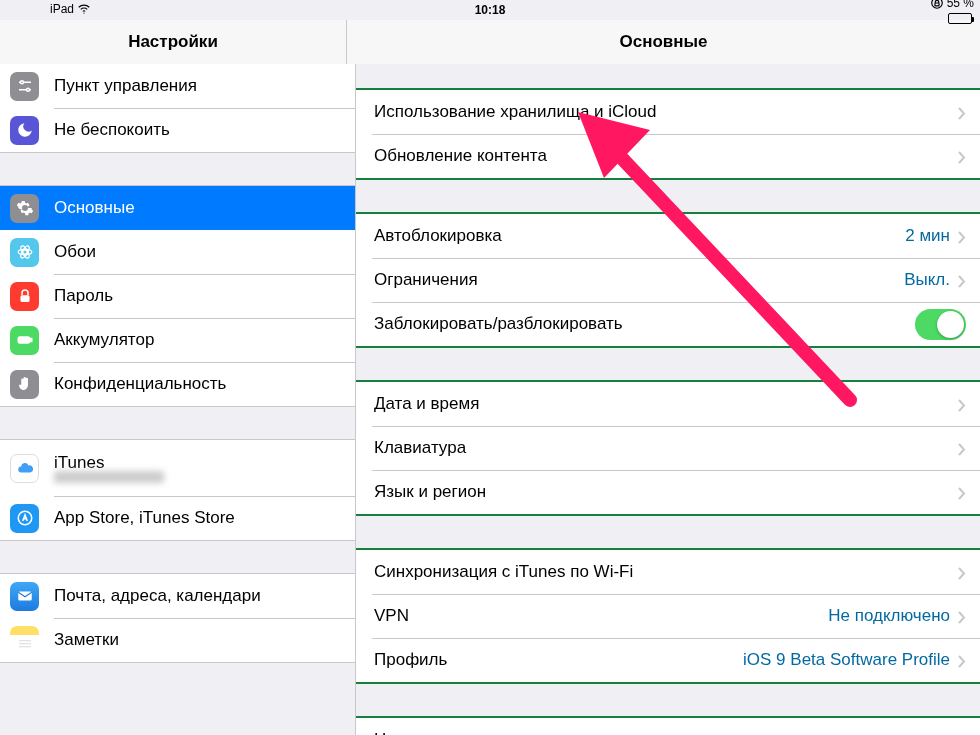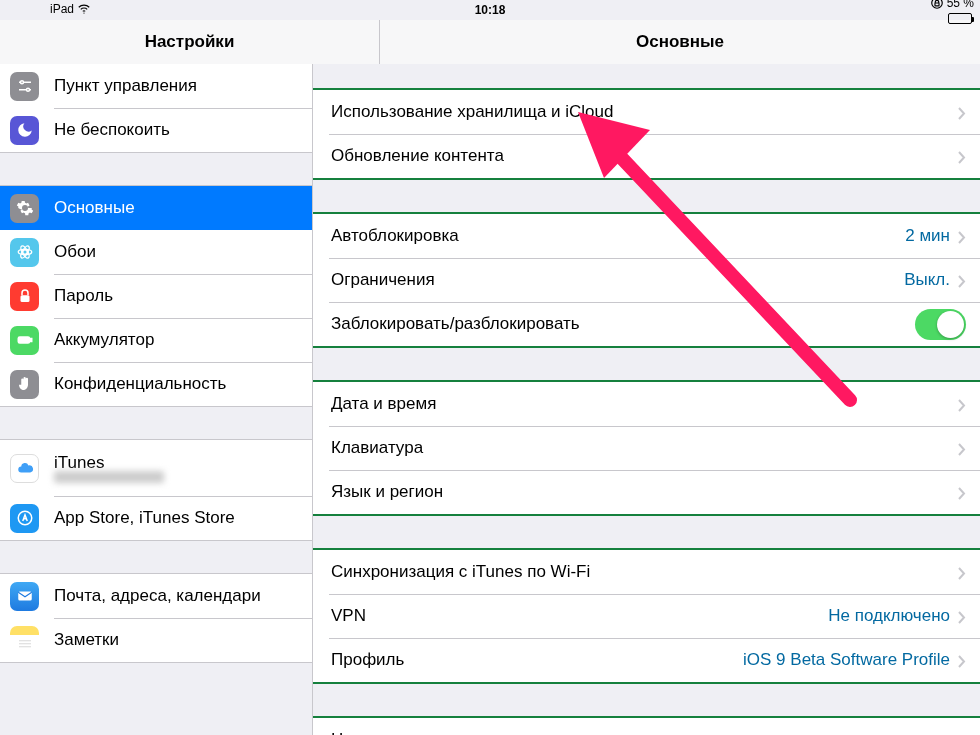--- a/index.html
+++ b/index.html
@@ -33,29 +33,29 @@
   .orientation-lock{ width:14px; height:14px; }
 
   .headers {
     position:absolute; top:20px; left:0; right:0; height:44px;
     display:flex;
   }
   .header-left, .header-right {
     display:flex; align-items:center; justify-content:center;
     font-size:17px; font-weight:600;
   }
-  .header-left { width:380px; border-right:1px solid #c8c7cc; background:#f7f7f8;}
+  .header-left { width:347px; border-right:1px solid #c8c7cc; background:#f7f7f8;}
   .header-right { flex:1; background:#f7f7f8;}
 
   .split {
     position:absolute; top:64px; bottom:0; left:0; right:0;
     display:flex;
   }
   .sidebar {
-    width:313px; border-right:1px solid #c8c7cc;
+    width:356px; border-right:1px solid #c8c7cc;
     background:#efeff4;
     overflow-y:auto;
   }
   .detail {
     flex:1; background:#efeff4; overflow-y:auto;
     padding-top: 24px;
   }
 
   .group { background:#fff; border-top:1px solid #c8c7cc; border-bottom:1px solid #c8c7cc; margin-bottom:32px; }
   .sidebar .group:first-child { border-top:none; margin-top:0;}

